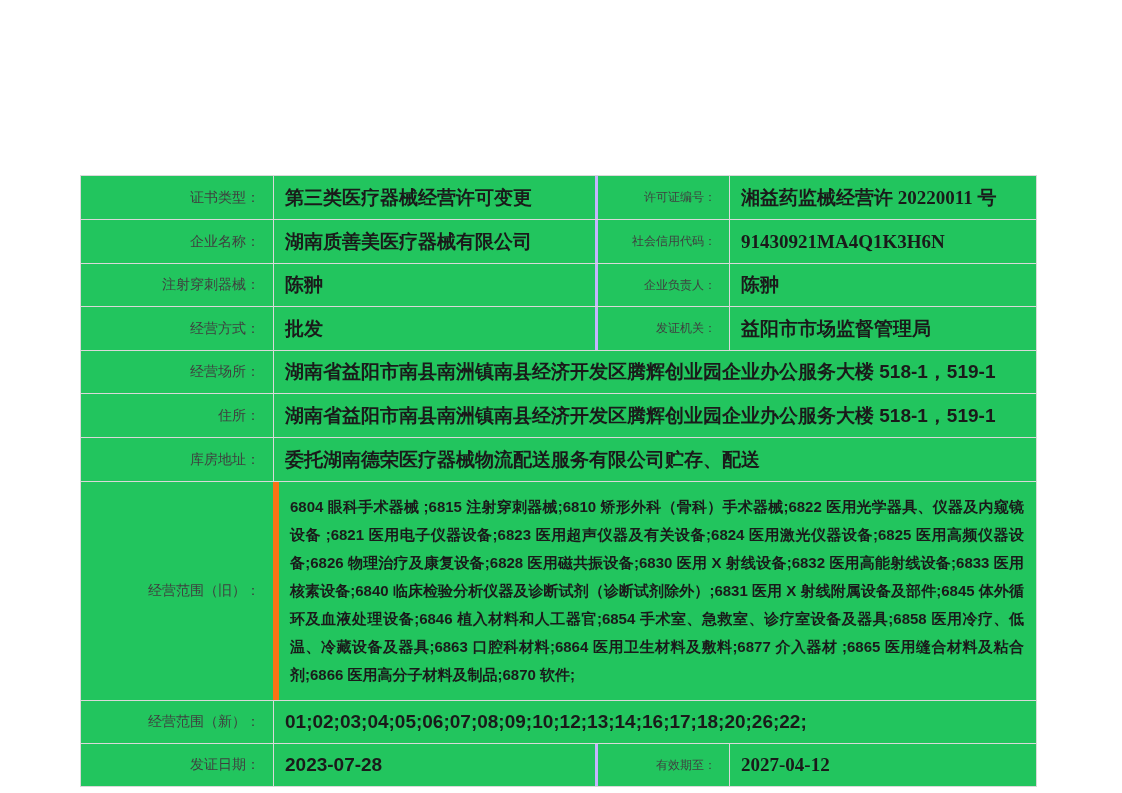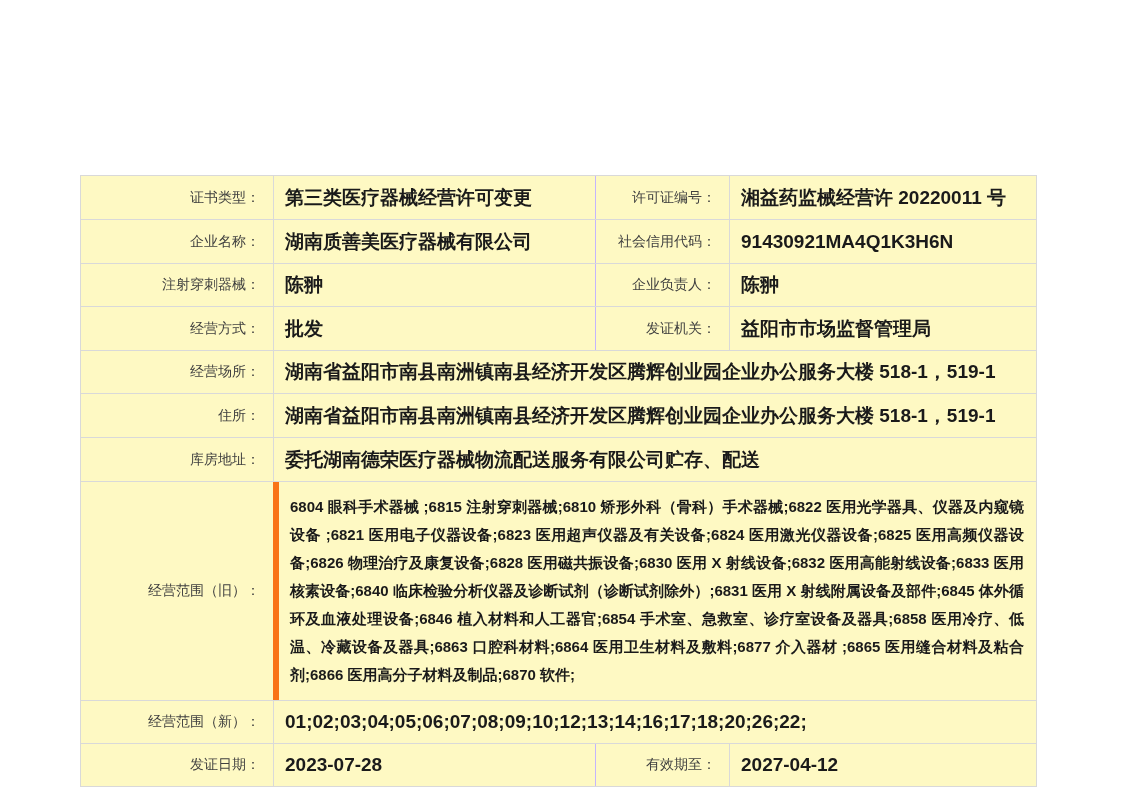--- a/index.html
+++ b/index.html
@@ -7,54 +7,54 @@
     width: 1122px; height: 793px;
     background: #ffffff;
     font-family: "Liberation Sans", "DejaVu Sans", sans-serif;
     overflow: hidden;
   }
   .license-table {
     position: absolute;
     left: 80px; top: 175px;
     width: 957px;
     border: 1px solid #d9d9d9;
-    background: #fef9c3;
+    background: #22c55e;
   }
   .row { display: flex; align-items: stretch; }
   .row + .row { border-top: 1px solid #d9d9d9; }
   .row-sm { height: 43px; }
   .row-md { height: 44px; }
   .row-tall { min-height: 177px; }
   .cell-label {
     width: 192px;
     display: flex; align-items: center; justify-content: flex-end;
     padding-right: 13px;
     font-size: 14px;
     color: #3f3f3f;
     white-space: nowrap;
   }
   .cell-label2 {
     width: 134px;
-    border-left: 1px solid #c4b5fd;
+    border-left: 3px solid #c4b5fd;
     display: flex; align-items: center; justify-content: flex-end;
     padding-right: 13px;
-    font-size: 14px;
+    font-size: 12px;
     color: #3f3f3f;
     white-space: nowrap;
   }
   .cell-value {
     border-left: 1px solid #d9d9d9;
     display: flex; align-items: center;
     padding-left: 11px; padding-right: 8px;
     font-size: 19px;
     font-weight: bold;
     color: #1a1a1a;
   }
   .v1 { width: 322px; }
-  .v2 { flex: 1; }
+  .v2 { flex: 1; font-family: Liberation Serif, serif; }
   .vwide { flex: 1; }
   .cell-value-block {
     border-left: 6px solid #f97316;
     flex: 1;
     padding: 11px 12px 11px 11px;
     font-size: 15px;
     font-weight: bold;
     color: #1a1a1a;
     line-height: 28px;
     text-align: justify;

